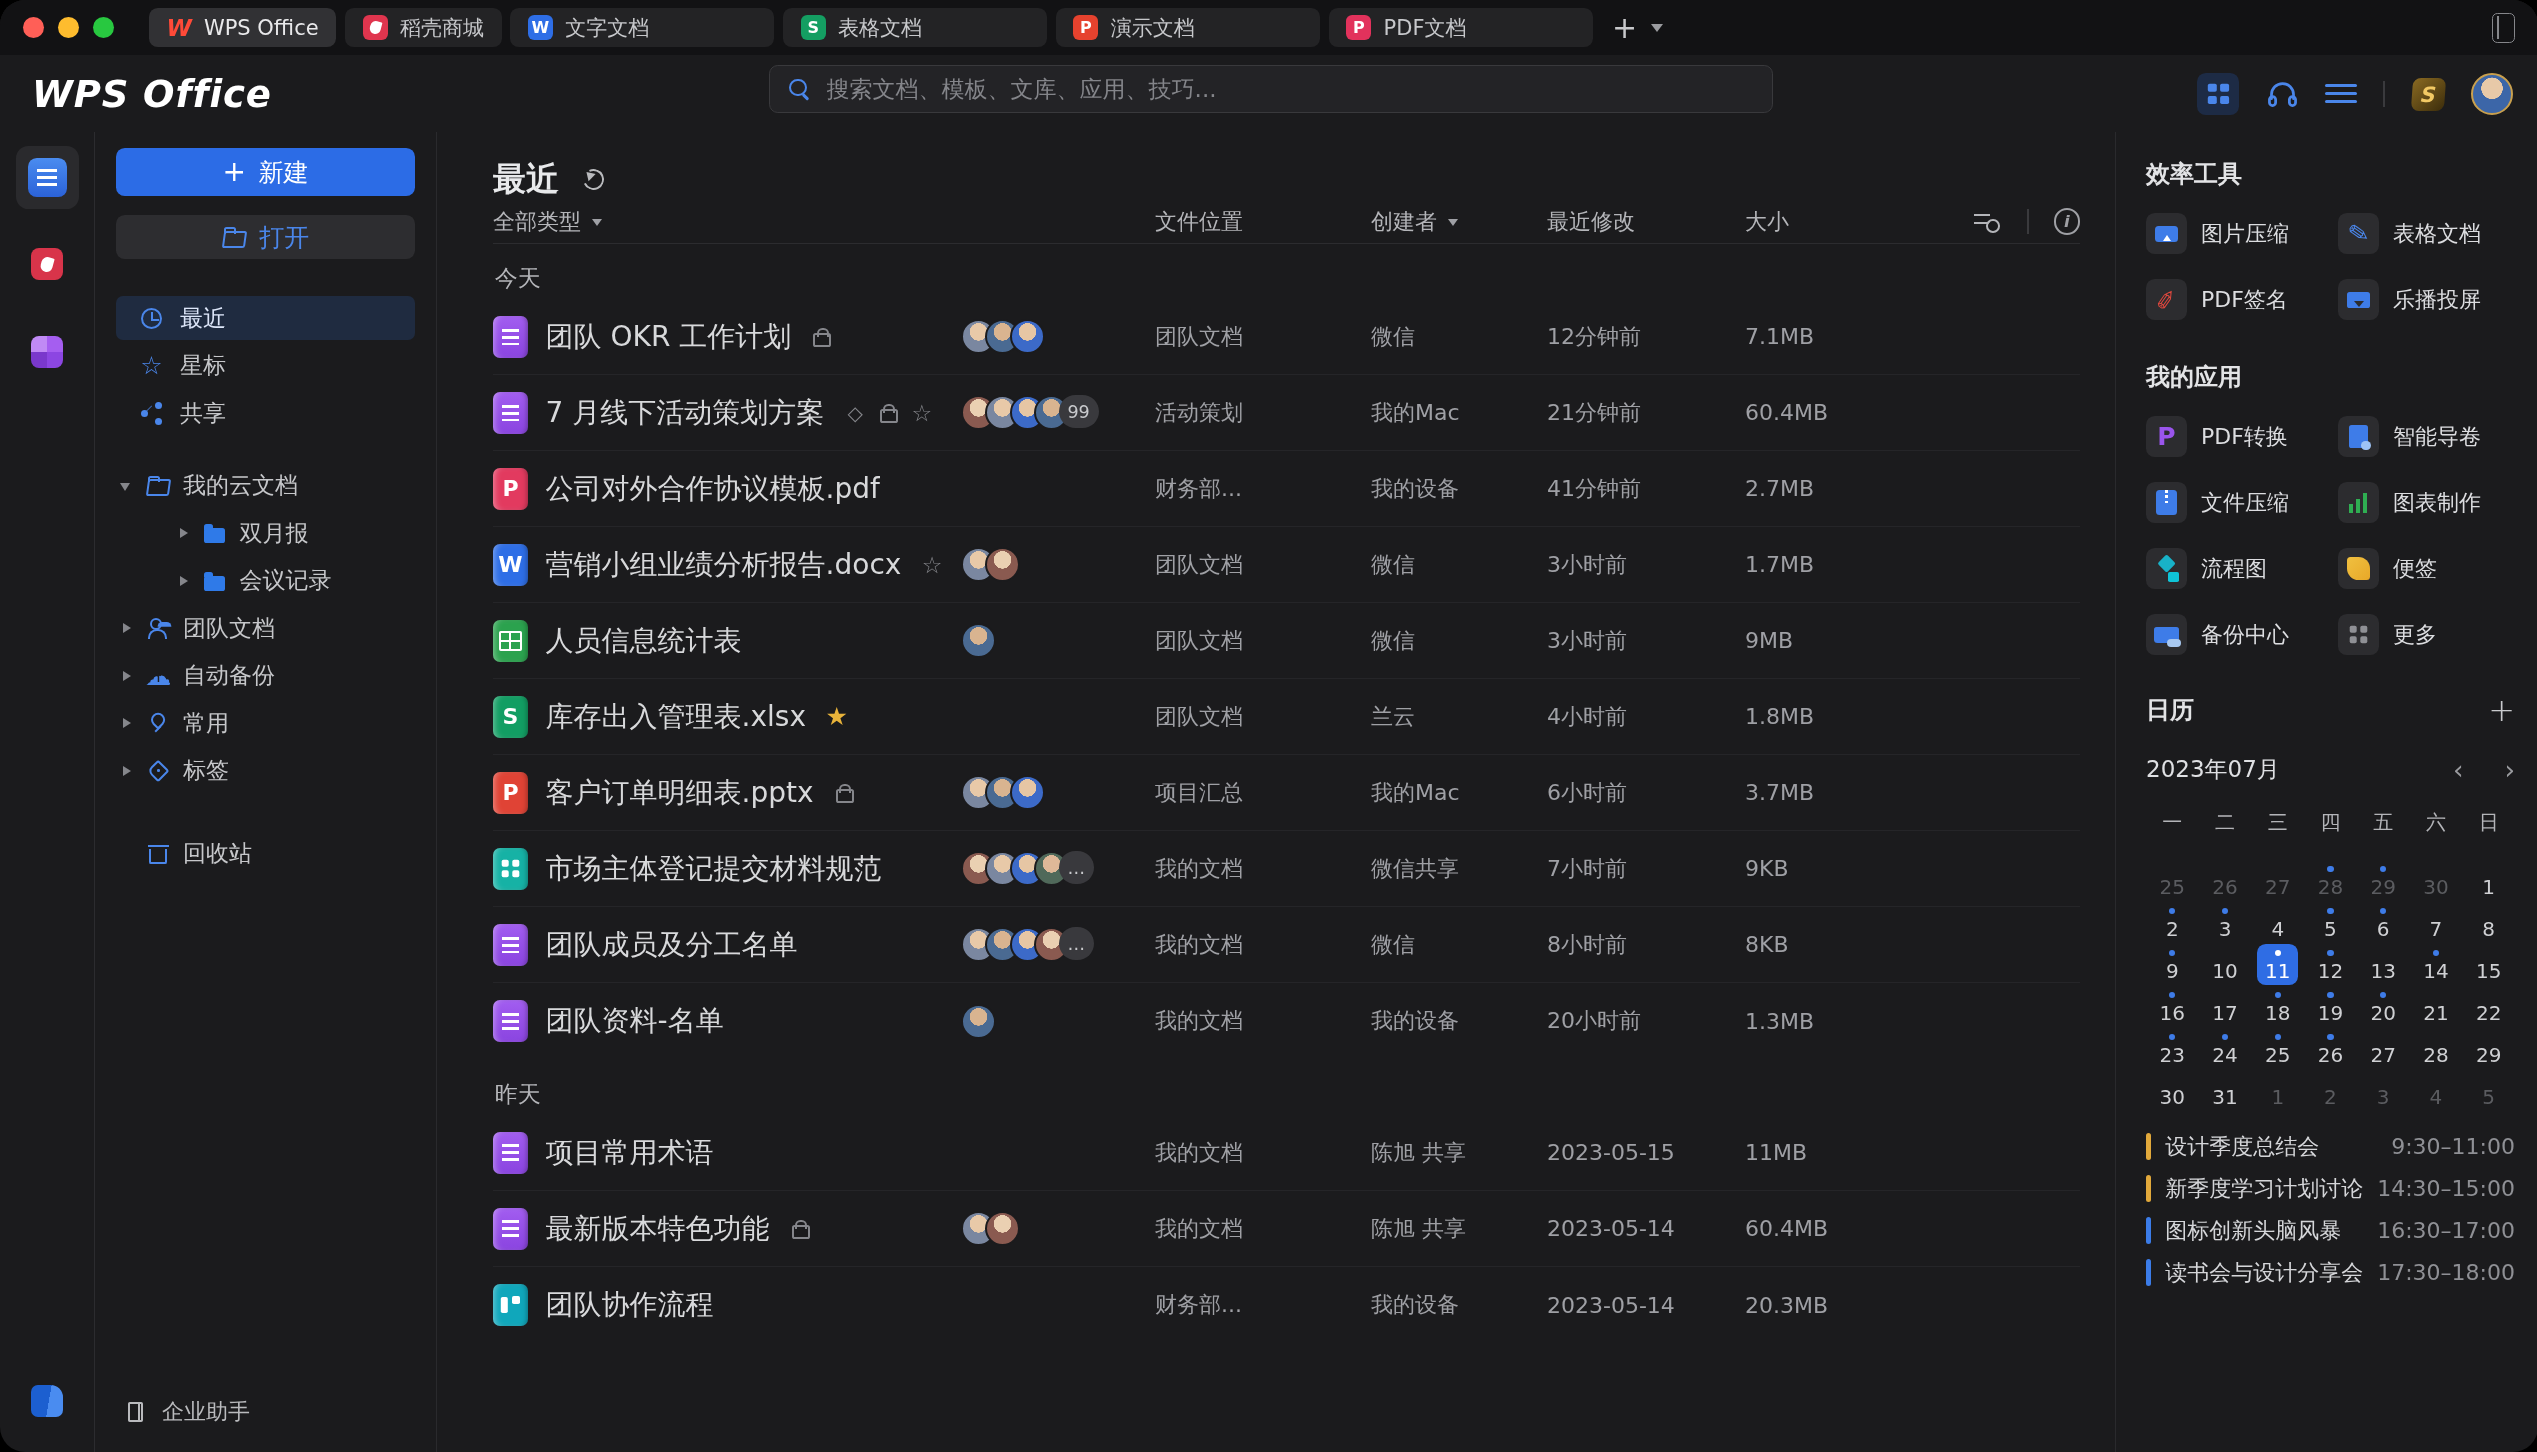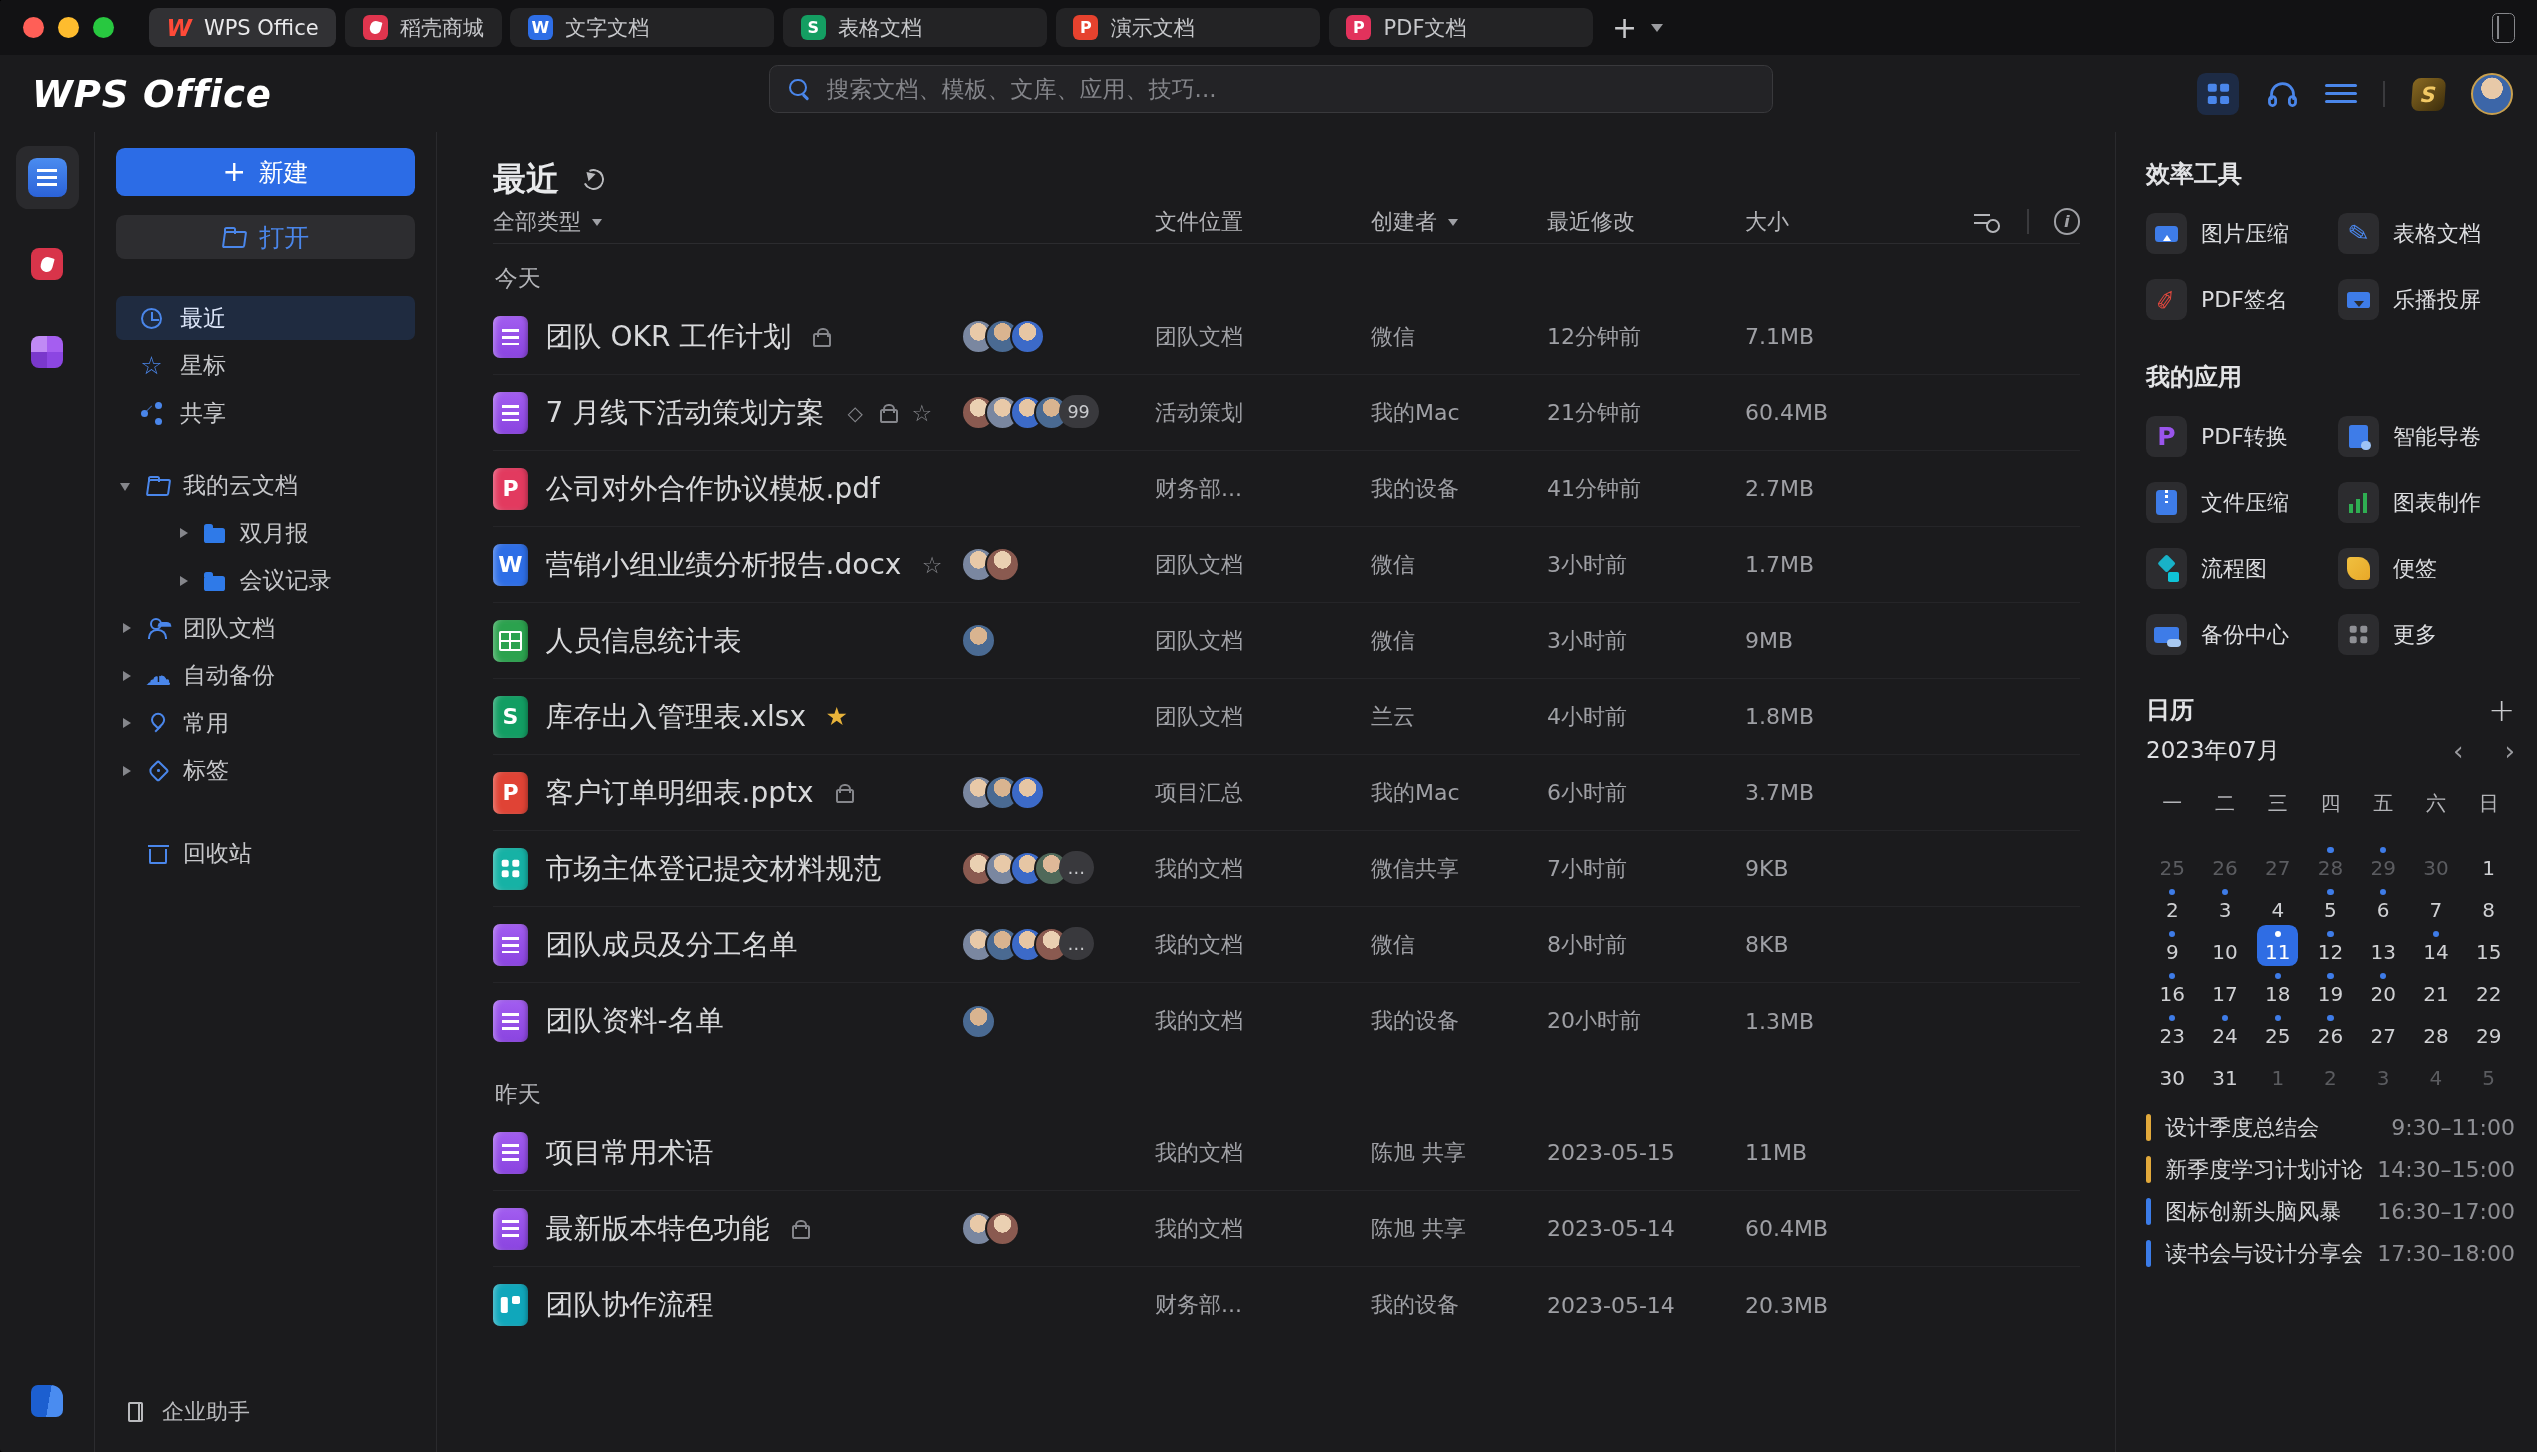--- a/index.html
+++ b/index.html
@@ -1,17 +1,17 @@
 <!DOCTYPE html>
 <html style="font-size:14px"><head>
 <meta charset="utf-8">
 <style>
   html,body{margin:0;padding:0;background:#000;}
   *{box-sizing:border-box;font-family:"DejaVu Sans","Liberation Sans",sans-serif;}
-  .window{position:relative;width:2538px;height:1452px;background:#1b1b1d;border-radius:3px;overflow:hidden;}
+  .window{position:relative;width:2538px;height:1452px;background:#1b1b1d;border-radius:25px;overflow:hidden;}
 
   
   .tabbar{height:55px;background:#121214;display:flex;align-items:center;padding:0 23px;}
   .lights{display:flex;gap:14px;margin-right:35px;}
   .light{width:21px;height:21px;border-radius:50%;}
   .light.r{background:#ff5f57}.light.y{background:#febc2e}.light.g{background:#28c840}
   .tabs{display:flex;gap:8.8px;align-items:center;}
   .tab{height:39px;border-radius:8.8px;background:#232325;display:flex;align-items:center;gap:12.3px;padding:0 17.6px;color:#c7c8cb;font-size:21px;}
   .tab[data-active="1"]{background:#313134;color:#e9e9eb;}
   .tab[data-w="wide"]{width:264px;}
@@ -188,21 +188,21 @@
   .tool-ic[data-tool="chart"] i{left:25px;bottom:10.6px;width:4.4px;height:19.4px;background:#2fae52;}
   .tool-ic[data-tool="flowchart"]::before{content:"";width:13.2px;height:13.2px;background:#18b2c8;transform:rotate(45deg) translate(-3.5px,-3.5px);border-radius:1.8px;}
   .tool-ic[data-tool="flowchart"]::after{content:"";position:absolute;bottom:7px;right:8px;width:10.6px;height:10.6px;background:#0fc4d8;border-radius:1.8px;}
   .tool-ic[data-tool="note"]::before{content:"";width:23px;height:23px;background:linear-gradient(135deg,#f0c040,#e8a828);border-radius:3.5px 11.5px 3.5px 11.5px;}
   .tool-ic[data-tool="backup"]::before{content:"";width:25px;height:16.7px;background:#3e7ce8;border-radius:2.6px 2.6px 3.5px 3.5px;}
   .tool-ic[data-tool="backup"]::after{content:"";position:absolute;bottom:8.8px;right:6.2px;width:14px;height:8px;background:#a8c8f0;border-radius:7px;}
   .tool-ic[data-tool="more"]::before{content:"";width:7px;height:7px;background:#8f9095;border-radius:1.8px;box-shadow:10.6px 0 0 #8f9095,0 10.6px 0 #8f9095,10.6px 10.6px 0 #8f9095;transform:translate(-5.3px,-5.3px);}
 
   .cal-head{display:flex;align-items:center;justify-content:space-between;margin-top:39px;gap:45px;}
   .cal-plus{font-size:32px;color:#c9cacd;line-height:1;font-weight:300;}
-  .cal-month-row{display:flex;align-items:center;margin-top:9px;color:#dfe0e3;font-size:23px;}
+  .cal-month-row{display:flex;align-items:center;margin-top:28px;color:#dfe0e3;font-size:23px;}
   .cal-nav{margin-left:auto;display:flex;gap:41px;color:#9a9b9f;font-size:26.4px;}
   .cal-grid{display:grid;grid-template-columns:repeat(7,1fr);margin-top:17.6px;}
   .wd{font-size:20px;color:#b3b4b8;text-align:center;height:39px;display:flex;align-items:center;justify-content:center;}
   .week{display:contents;}
   .daycell{height:42px;display:flex;align-items:center;justify-content:center;}
   .day{width:41px;height:41px;border-radius:8.8px;display:flex;flex-direction:column;align-items:center;justify-content:flex-end;padding-bottom:4.4px;}
   .day b{font-weight:400;font-size:20px;color:#cfd0d3;line-height:1;}
   .day[data-out="1"] b{color:#5b5c60;}
   .day .dot{width:6.2px;height:6.2px;border-radius:50%;background:#3e7ce8;margin-bottom:4.4px;opacity:0;}
   .day[data-dot="1"] .dot{opacity:1;}

